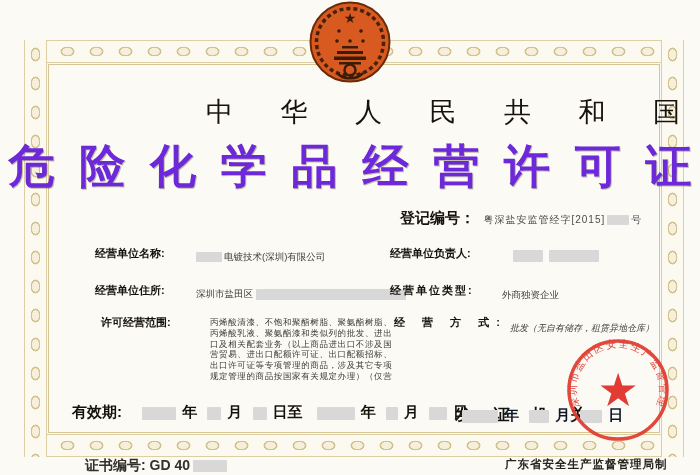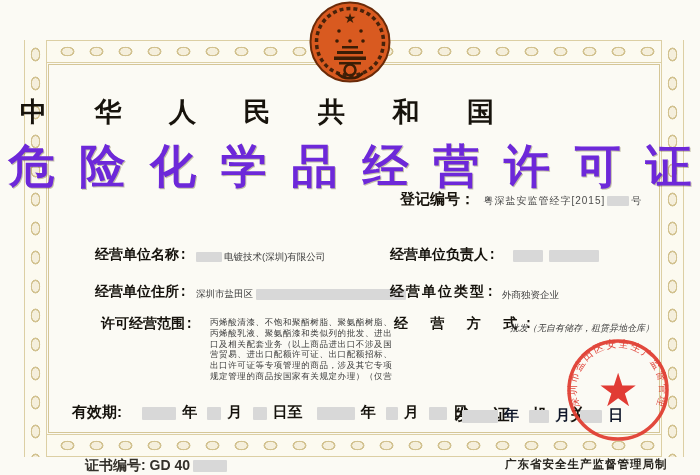--- a/index.html
+++ b/index.html
@@ -31,37 +31,37 @@
   .band-bottom{bottom:18px;top:auto;height:21px;}
   .band-left{left:24px;}
   .band-right{right:16px;}
   .inner-line{position:absolute;top:64px;left:48px;right:40px;bottom:42px;border:1px solid #d5c697;pointer-events:none;}
 
   
   .emblem{position:absolute;left:309px;top:1px;width:82px;height:84px;z-index:5;}
 
   
   .country-title{
-    position:absolute;top:94px;left:0;width:100%;text-align:left;
-    font-size:27px;font-weight:bold;letter-spacing:20px;text-indent:20px;
+    position:absolute;top:94px;left:0;width:100%;text-align:right;
+    font-size:27px;font-weight:normal;letter-spacing:20px;text-indent:20px;
     color:#17130c;
   }
   .main-title{
     position:absolute;top:136px;left:0;width:100%;text-align:center;
     font-size:46px;font-weight:bold;letter-spacing:6px;text-indent:6px;
     color:#6d28d9;text-shadow:1px 1px 0 rgba(90,75,20,.35);
   }
 
   
-  .reg-line{position:absolute;top:190px;left:400px;white-space:nowrap;text-align:center;}
+  .reg-line{position:absolute;top:209px;left:400px;white-space:nowrap;text-align:center;}
   .reg-label{font-size:15px;font-weight:bold;color:#17130c;}
   .reg-value{font-size:10px;color:#4a4a4a;letter-spacing:1px;margin-left:4px;}
 
   
-  .flabel{font-size:14px;font-weight:bold;color:#15120c;white-space:nowrap;font-family:Liberation Mono, monospace;}
+  .flabel{font-size:11px;font-weight:bold;color:#15120c;white-space:nowrap;}
   .fvalue{font-size:9.5px;color:#3c3c3c;white-space:nowrap;}
   .row-name-label{position:absolute;left:95px;top:246px;}
   .row-name-value{position:absolute;left:196px;top:251px;}
   .row-manager-label{position:absolute;left:390px;top:246px;}
   .row-manager-value{position:absolute;left:513px;top:250px;}
   .row-address-label{position:absolute;left:95px;top:283px;}
   .row-address-value{position:absolute;left:196px;top:288px;}
   .row-type-label{position:absolute;left:390px;top:283px;letter-spacing:2px;}
   .row-type-value{position:absolute;left:502px;top:289px;}
   .row-scope-label{position:absolute;left:101px;top:315px;text-align:right;}

